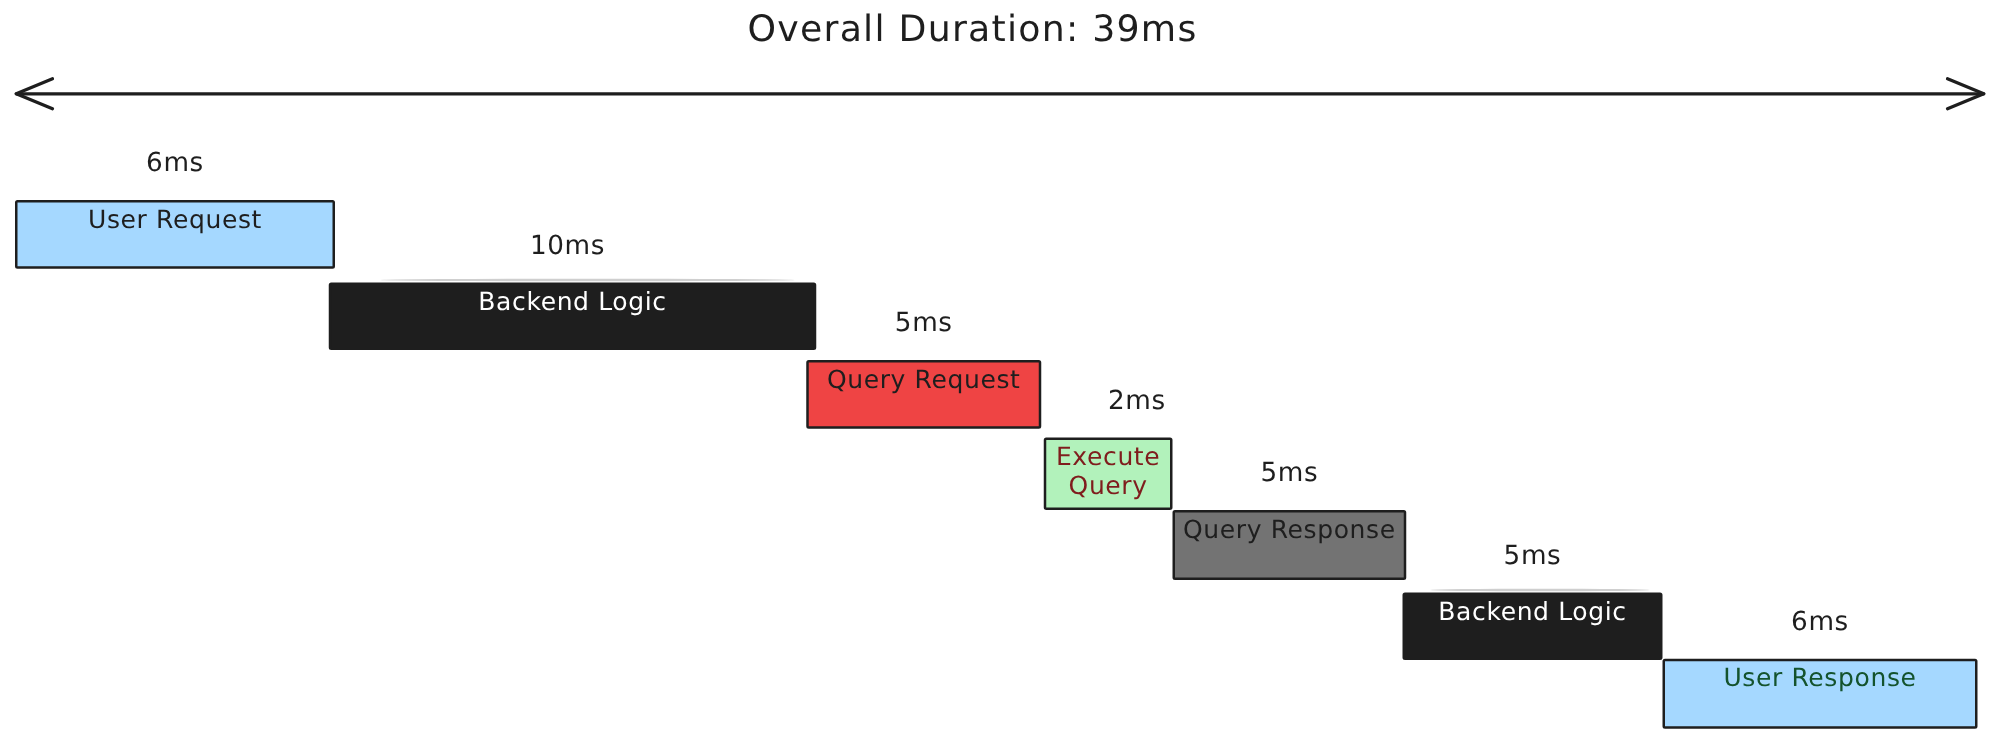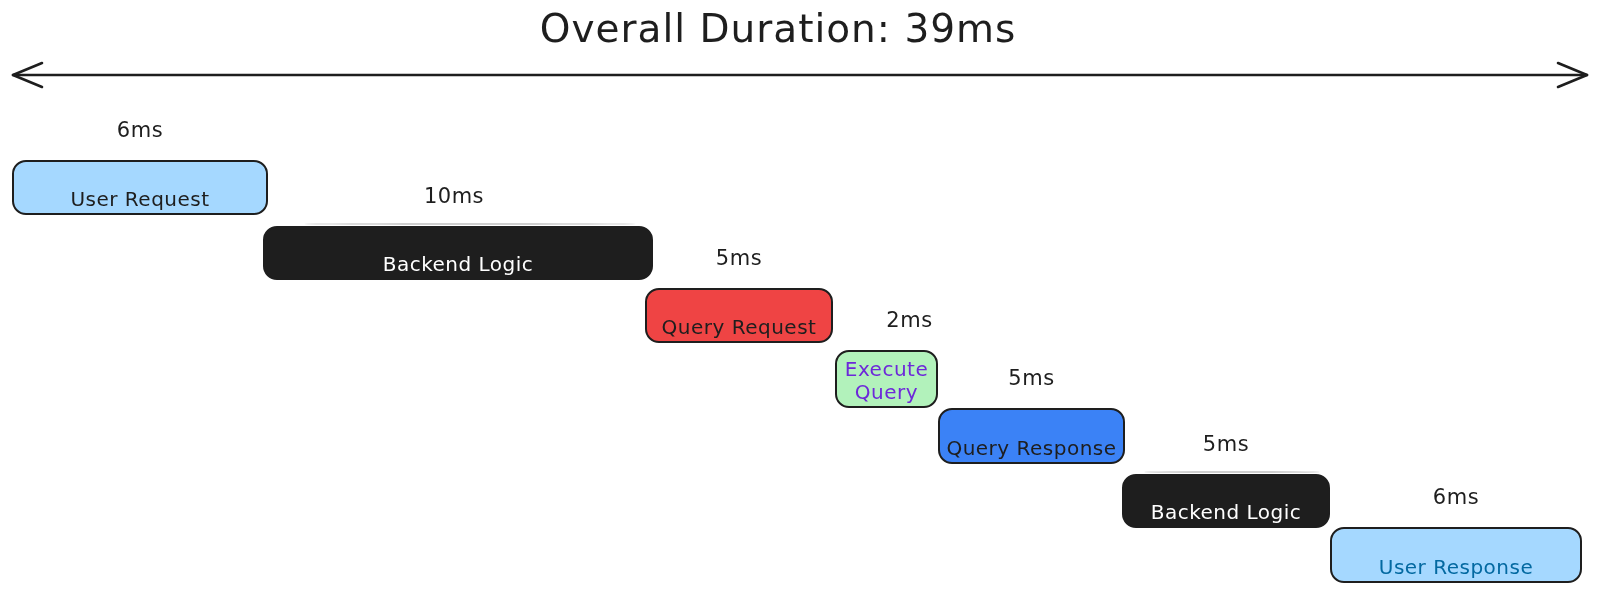--- a/index.html
+++ b/index.html
@@ -14,21 +14,21 @@
     background: #ffffff;
     overflow: hidden;
     font-family: "DejaVu Sans", sans-serif;
     color: #1e1e1e;
   }
   .diagram-title {
     position: absolute;
     top: 6px;
     left: 778px;
     transform: translateX(-50%);
-    font-size: 39px;
+    font-size: 29px;
     font-weight: 500;
     letter-spacing: 1px;
     white-space: nowrap;
     color: #1e1e1e;
   }
   .arrow-svg {
     position: absolute;
     top: 0;
     left: 0;
   }
@@ -38,23 +38,23 @@
     font-size: 21px;
     font-weight: 400;
     letter-spacing: 0.5px;
     color: #1e1e1e;
     white-space: nowrap;
   }
   .step-box {
     position: absolute;
     box-sizing: border-box;
     border: 2.5px solid #1e1e1e;
-    border-radius: 14px;
+    border-radius: 2px;
     display: flex;
-    align-items: flex-end;
+    align-items: flex-start;
     justify-content: center;
     text-align: center;
     font-size: 20px;
     letter-spacing: 0.5px;
     line-height: 1.15;
     padding: 2px 4px;
   }
   
   .step-box.theme-dark::before {
     content: "";
@@ -89,30 +89,30 @@
       </div>
       <div class="duration-label" style="left: 259px; width: 390px; top: 184px;">10ms</div>
       <div class="step-box theme-dark" style="left: 263px; top: 226px; width: 390px; height: 54px; background: rgb(30, 30, 30); color: rgb(255, 255, 255); border-color: rgb(30, 30, 30);">
         <span>Backend Logic</span>
       </div>
       <div class="duration-label" style="left: 645px; width: 188px; top: 246px;">5ms</div>
       <div class="step-box theme-light" style="left: 645px; top: 288px; width: 188px; height: 55px; background: #ef4444; color: rgb(30, 30, 30);">
         <span>Query Request</span>
       </div>
       <div class="duration-label" style="left: 858px; width: 103px; top: 308px;">2ms</div>
-      <div class="step-box theme-light" style="left: 835px; top: 350px; width: 103px; height: 58px; background: rgb(178, 242, 187); color: #6d28d9;">
+      <div class="step-box theme-light" style="left: 835px; top: 350px; width: 103px; height: 58px; background: rgb(178, 242, 187); color: #7f1d1d;">
         <span>Execute Query</span>
       </div>
       <div class="duration-label" style="left: 938px; width: 187px; top: 366px;">5ms</div>
-      <div class="step-box theme-light" style="left: 938px; top: 408px; width: 187px; height: 56px; background: #3b82f6; color: rgb(30, 30, 30);">
+      <div class="step-box theme-light" style="left: 938px; top: 408px; width: 187px; height: 56px; background: #737373; color: rgb(30, 30, 30);">
         <span>Query Response</span>
       </div>
       <div class="duration-label" style="left: 1122px; width: 208px; top: 432px;">5ms</div>
       <div class="step-box theme-dark" style="left: 1122px; top: 474px; width: 208px; height: 54px; background: rgb(30, 30, 30); color: rgb(255, 255, 255); border-color: rgb(30, 30, 30);">
         <span>Backend Logic</span>
       </div>
       <div class="duration-label" style="left: 1330px; width: 252px; top: 485px;">6ms</div>
-      <div class="step-box theme-light" style="left: 1330px; top: 527px; width: 252px; height: 56px; background: rgb(165, 216, 255); color: #0369a1;">
+      <div class="step-box theme-light" style="left: 1330px; top: 527px; width: 252px; height: 56px; background: rgb(165, 216, 255); color: #14532d;">
         <span>User Response</span>
       </div>
     </div>
 
 </div>
 
 </body></html>

